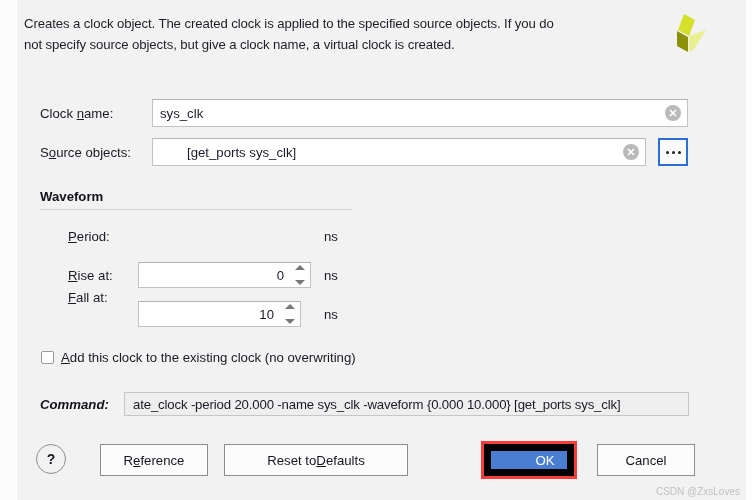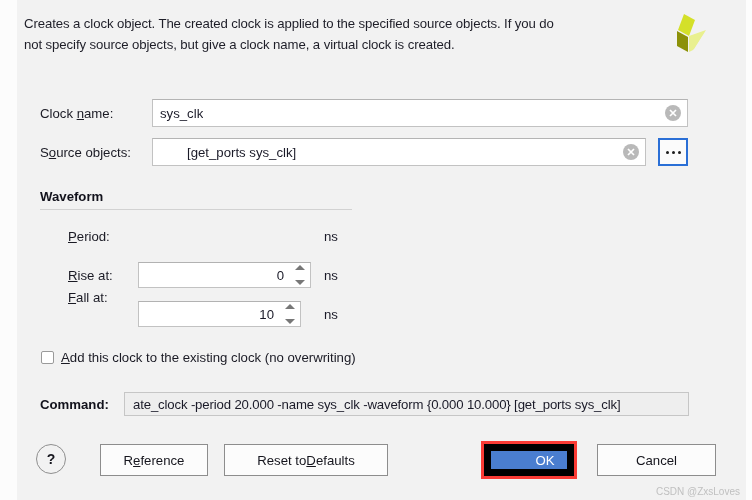--- a/index.html
+++ b/index.html
@@ -194,20 +194,21 @@
   }
 
   
   #cmd-label {
     position: absolute;
     left: 40px;
     top: 397px;
     font-size: 13.2px;
     font-weight: bold;
     color: #12121c;
+    font-style: italic;
   }
   #cmd-field {
     position: absolute;
     left: 124px;
     top: 392px;
     width: 565px;
     height: 24px;
     box-sizing: border-box;
     background: #eeeeee;
     border: 1px solid #c6c6c6;
@@ -387,26 +388,26 @@
   </div>
 
   <div id="help-btn">?</div>
 
   <div class="push-btn" style="left:100px; top:444px; width:108px; height:32px;">
     <span>R</span>
       <u>e</u>
       <span>ference</span>
   </div>
 
-  <div class="push-btn" style="left:224px; top:444px; width:164px; height:32px;">
+  <div class="push-btn" style="left:224px; top:444px; width:184px; height:32px;">
     <span>Reset to </span>
       <u>D</u>
       <span>efaults</span>
   </div>
 
   <div id="ok-highlight"></div>
   <div id="ok-btn">OK</div>
 
-  <div class="push-btn" style="left:597px; top:444px; width:119px; height:32px;">Cancel</div>
+  <div class="push-btn" style="left:597px; top:444px; width:98px; height:32px;">Cancel</div>
 
   <div id="watermark">CSDN @ZxsLoves</div>
 
 </div>
 
 </body></html>

